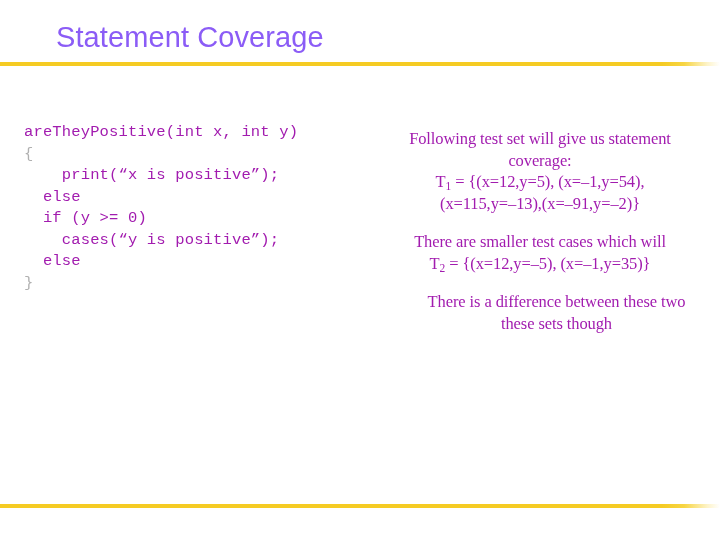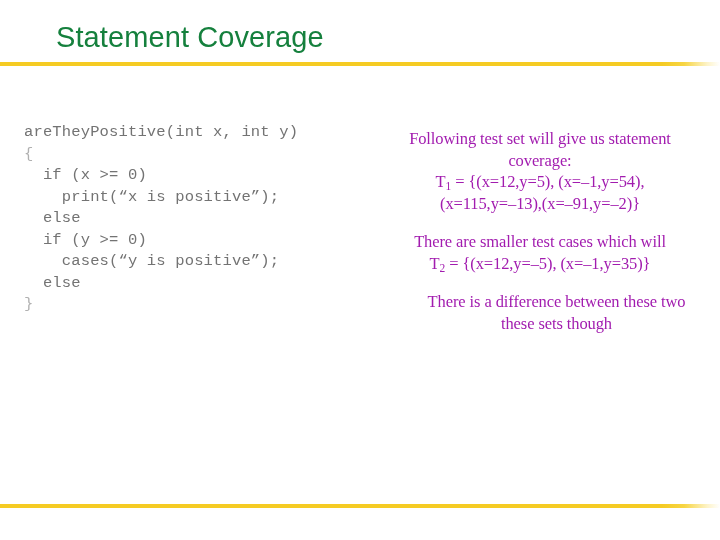--- a/index.html
+++ b/index.html
@@ -27,21 +27,21 @@
   .slide-title {
     position: absolute;
     left: 56px;
     top: 16px;
     width: 620px;
     height: 42px;
     line-height: 42px;
     font-family: "Liberation Sans", sans-serif;
     font-size: 29px;
     font-weight: 400;
-    color: #15803d;
+    color: #8b5cf6;
     letter-spacing: 0.1px;
     white-space: nowrap;
   }
 
   
   .rule {
     position: absolute;
     left: 0;
     height: 4px;
     background: #f5cb23;
@@ -75,21 +75,21 @@
   .code-panel {
     position: absolute;
     left: 24px;
     top: 122px;
     width: 346px;
   }
   .code-line {
     font-family: "Liberation Mono", "DejaVu Sans Mono", monospace;
     font-size: 15.5px;
     line-height: 21.5px;
-    color: #737373;
+    color: #a21caf;
     white-space: pre;
     letter-spacing: 0.15px;
   }
   .code-line.brace {
     color: #b0b0b0;
   }
 
   
   .notes-panel {
     position: absolute;
@@ -127,21 +127,20 @@
 <div class="slide">
 
   <div class="slide-title">Statement Coverage</div>
 
   <div class="rule rule-top"></div>
   <div class="rule-top-taper"></div>
 
   <div class="code-panel">
     <div class="code-line">areTheyPositive(int x, int y)</div>
     <div class="code-line brace">{</div>
-    <div class="code-line">  if (x &gt;= 0)</div>
     <div class="code-line">    print(“x is positive”);</div>
     <div class="code-line">  else</div>
     <div class="code-line">  if (y &gt;= 0)</div>
     <div class="code-line">    cases(“y is positive”);</div>
     <div class="code-line">  else</div>
     <div class="code-line brace">}</div>
   </div>
 
   <div class="notes-panel">
 

